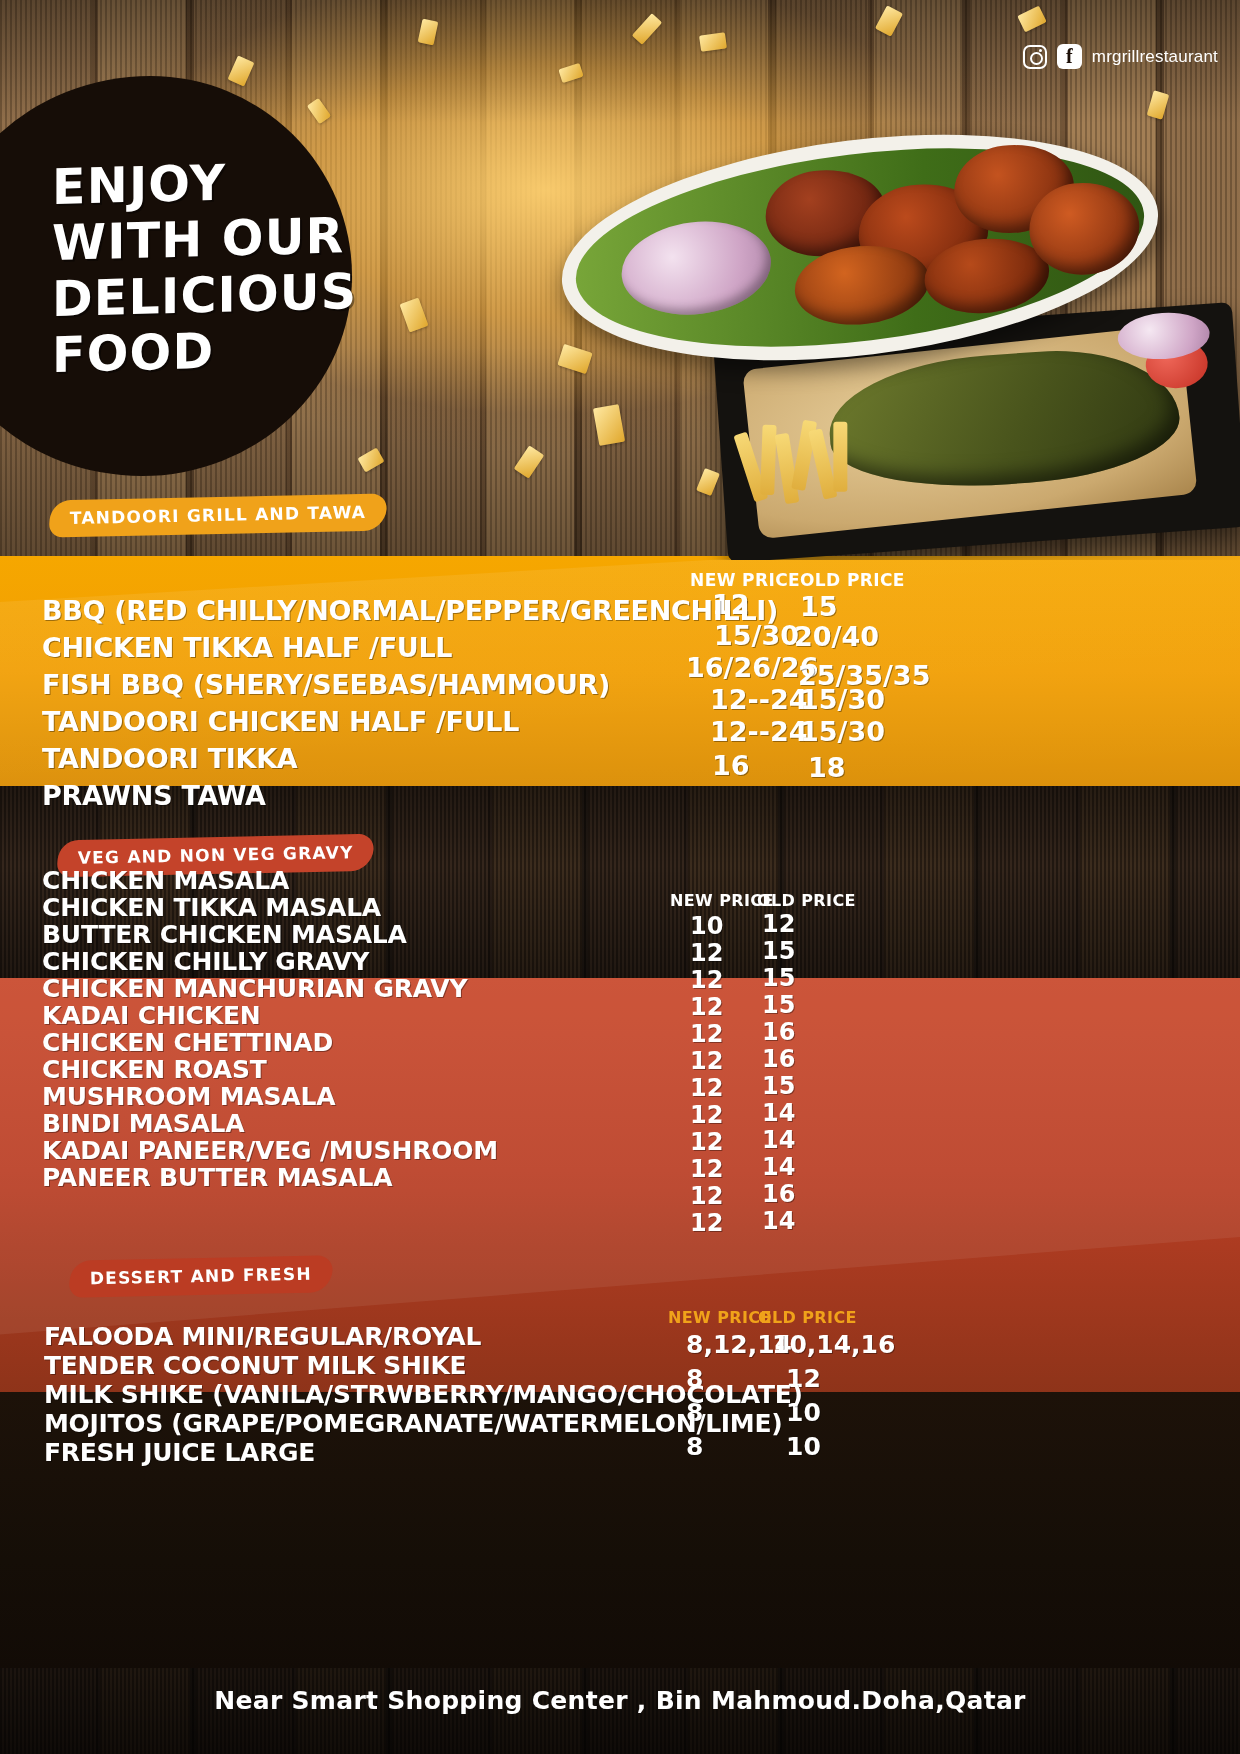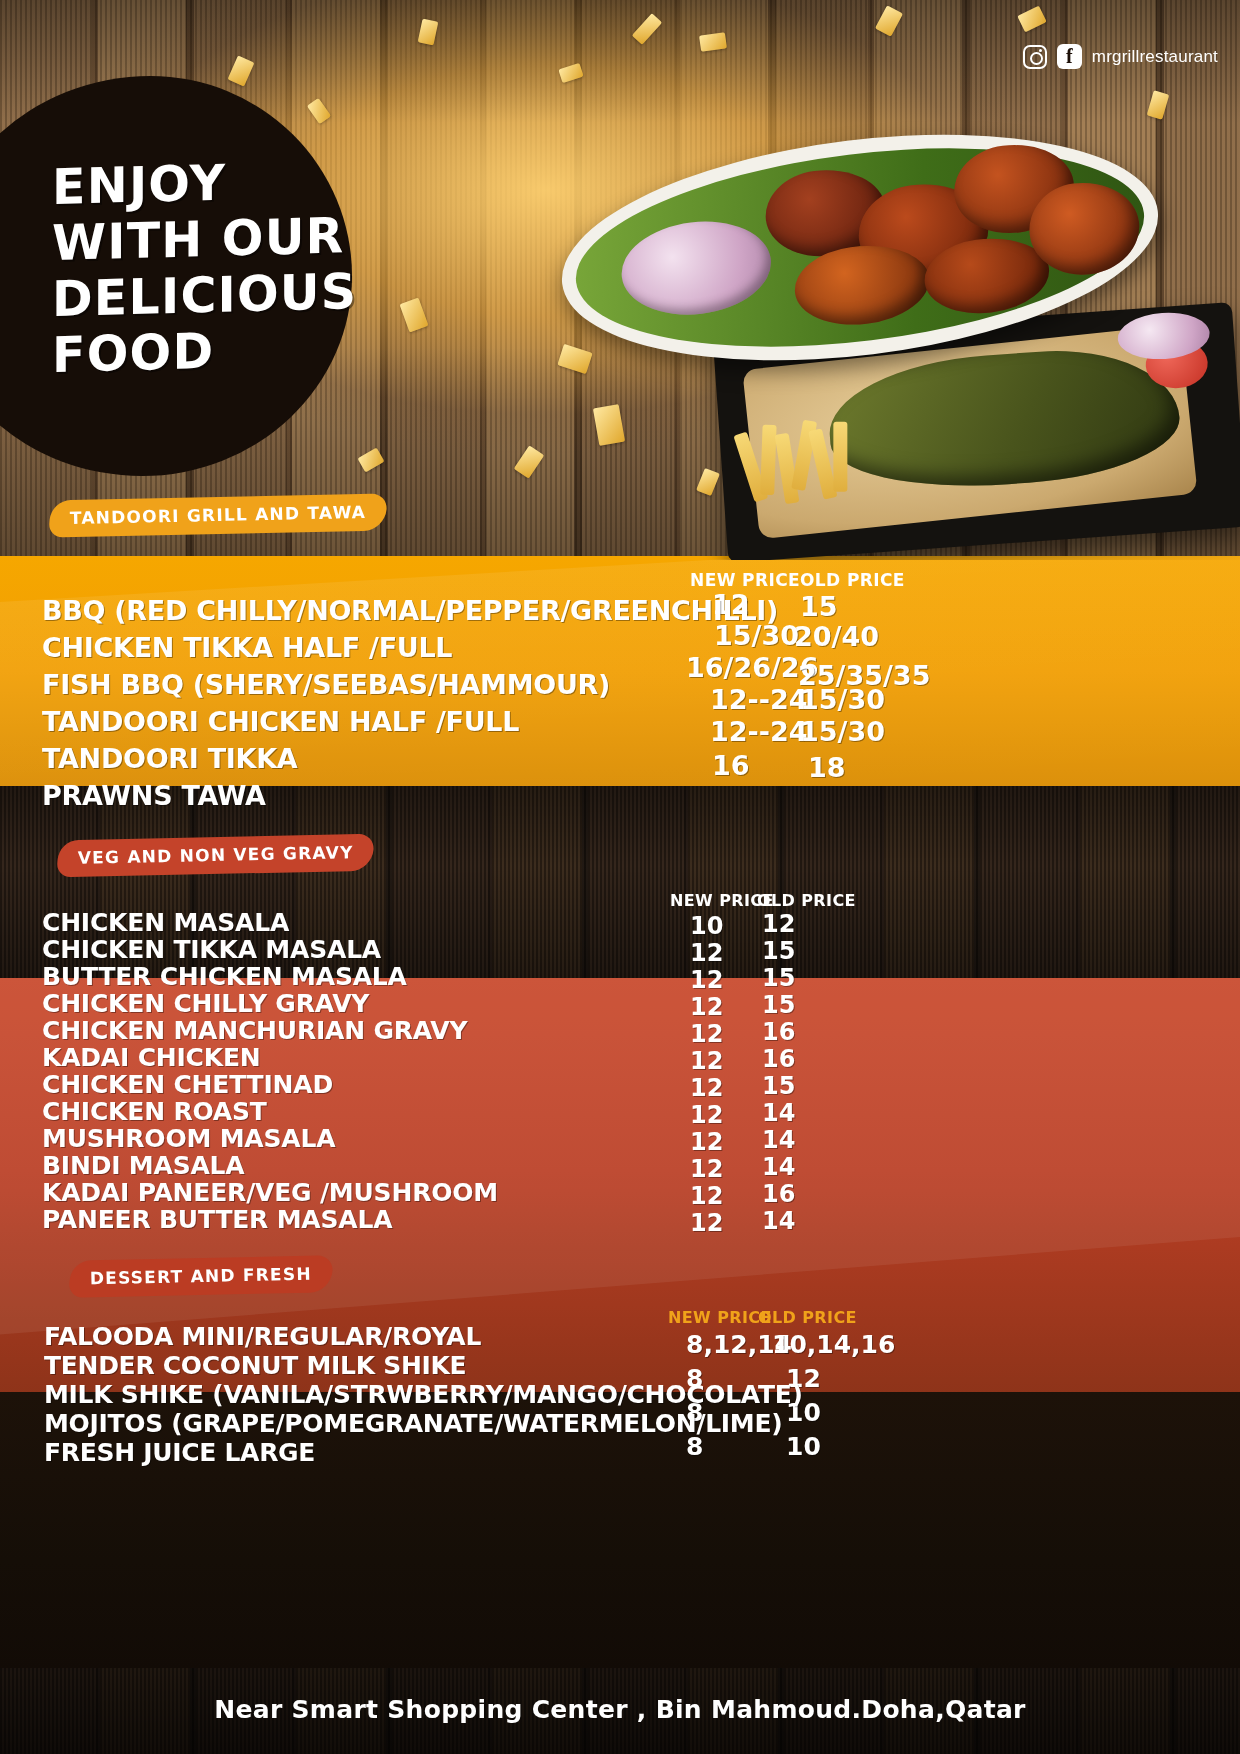--- a/index.html
+++ b/index.html
@@ -224,21 +224,20 @@
   
   #footer {
     position: absolute; left: 0; top: 1668px; width: 1240px; height: 86px;
     overflow: hidden;
   }
   #footer .shade { position: absolute; inset: 0; background: linear-gradient(180deg, rgba(0,0,0,0.55), rgba(0,0,0,0.75)); }
   #footer .addr {
     position: absolute; left: 0; right: 0; top: 18px; text-align: center;
     color: #fff; font-weight: bold; font-size: 25px; letter-spacing: .3px;
     font-family: "DejaVu Sans", sans-serif;
-    margin-top: 9px;
   }
 
   
   .menu { position: absolute; z-index: 26; }
   .nm {
     font-family: "DejaVu Sans", sans-serif; font-weight: bold;
     text-transform: uppercase; color: #fff;
     text-shadow: 1px 1px 0 rgba(0,0,0,0.35);
   }
   .price {
@@ -251,21 +250,21 @@
   }
 
   
   #grill-names { left: 42px; top: 592px; }
   #grill-names .nm { font-size: 27px; line-height: 37px; letter-spacing: -0.3px; }
   #grill-hdr-new { left: 690px; top: 570px; font-size: 17px; }
   #grill-hdr-old { left: 800px; top: 570px; font-size: 17px; }
   .gp { font-size: 27px; }
 
   
-  #gravy-names { left: 42px; top: 909px; }
+  #gravy-names { left: 42px; top: 867px; }
   #gravy-names .nm { font-size: 25px; line-height: 27px; letter-spacing: -0.2px; }
   #gravy-hdr-new { left: 670px; top: 891px; font-size: 16px; }
   #gravy-hdr-old { left: 757px; top: 891px; font-size: 16px; }
   .rp { font-size: 24px; }
 
   
   #dess-names { left: 44px; top: 1322px; }
   #dess-names .nm { font-size: 25px; line-height: 29px; letter-spacing: -0.3px; }
   #dess-hdr-new { left: 668px; top: 1308px; font-size: 16px; color:#f0a21a; }
   #dess-hdr-old { left: 758px; top: 1308px; font-size: 16px; color:#f0a21a; }

